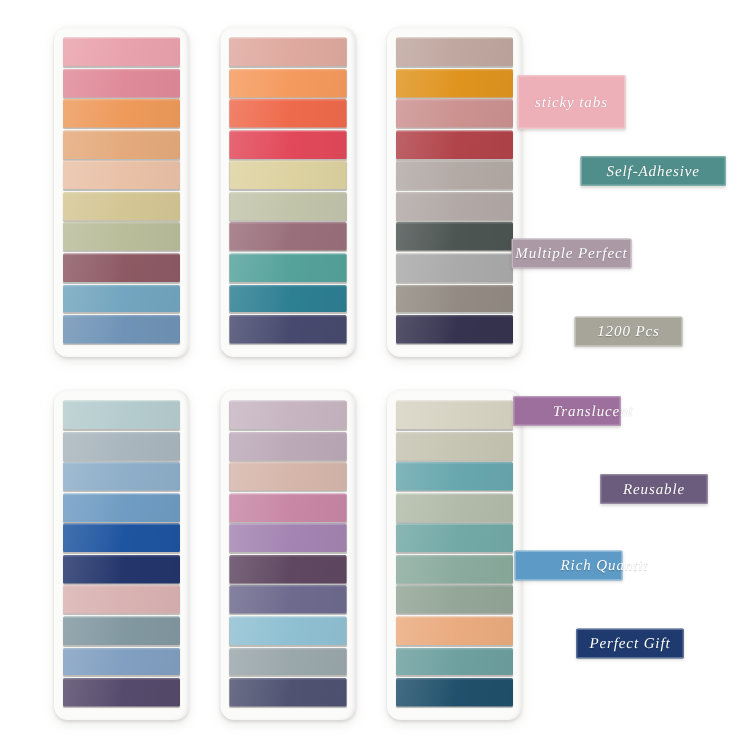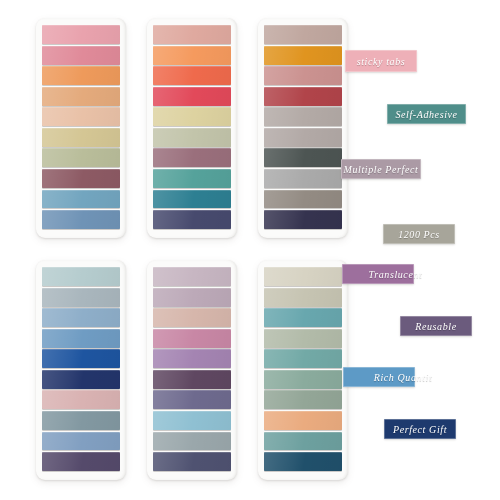--- a/index.html
+++ b/index.html
@@ -159,23 +159,23 @@
         <div class="strip" style="background: rgb(114, 169, 166);"></div>
         <div class="strip" style="background: rgb(138, 171, 157);"></div>
         <div class="strip" style="background: rgb(147, 166, 151);"></div>
         <div class="strip" style="background: rgb(234, 171, 127);"></div>
         <div class="strip" style="background: rgb(109, 160, 159);"></div>
         <div class="strip" style="background: rgb(32, 80, 107);"></div>
       </div>
     </div>
 
   <div id="labels-layer">
-      <div class="feature-label" style="left: 345px; top: 50px; width: 72px; height: 22px; background: rgb(238, 176, 184);">sticky  tabs</div>
-      <div class="feature-label" style="left: 387px; top: 104px; width: 79px; height: 20px; background: rgb(79, 142, 138);">Self-Adhesive</div>
+      <div class="feature-label" style="left: 345px; top: 50px; width: 72px; height: 36px; background: rgb(238, 176, 184);">sticky  tabs</div>
+      <div class="feature-label" style="left: 387px; top: 104px; width: 97px; height: 20px; background: rgb(79, 142, 138);">Self-Adhesive</div>
       <div class="feature-label" style="left: 341px; top: 159px; width: 80px; height: 20px; background: rgb(171, 154, 165);">Multiple Perfect</div>
-      <div class="feature-label" style="left: 383px; top: 224px; width: 72px; height: 20px; background: rgb(167, 165, 154);">1200  Pcs</div>
+      <div class="feature-label" style="left: 383px; top: 211px; width: 72px; height: 20px; background: rgb(167, 165, 154);">1200  Pcs</div>
       <div class="feature-label" style="left: 342px; top: 264px; width: 72px; height: 20px; background: rgb(157, 111, 157); padding-left: 35px;">Translucent</div>
       <div class="feature-label" style="left: 384px; top: 316px; width: 72px; height: 20px; background: rgb(107, 91, 125); margin-left: 16px;">Reusable</div>
       <div class="feature-label" style="left: 343px; top: 367px; width: 72px; height: 20px; background: rgb(93, 154, 198); padding-left: 48px;">Rich  Quantit</div>
       <div class="feature-label" style="left: 384px; top: 419px; width: 72px; height: 20px; background: rgb(30, 58, 110);">Perfect  Gift</div>
     </div>
 
 </div>
 
 </body></html>

